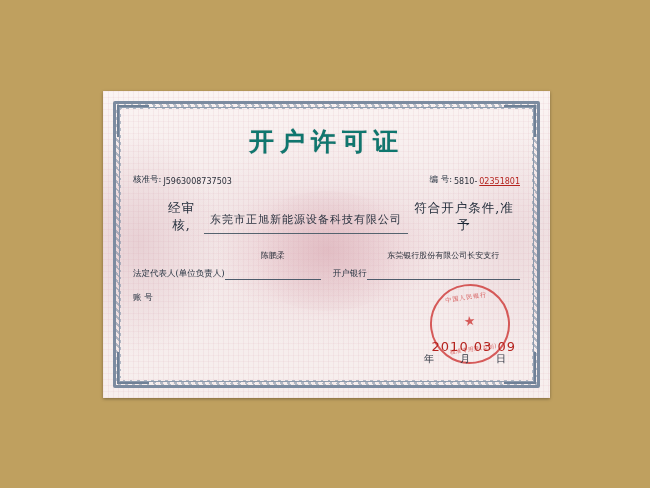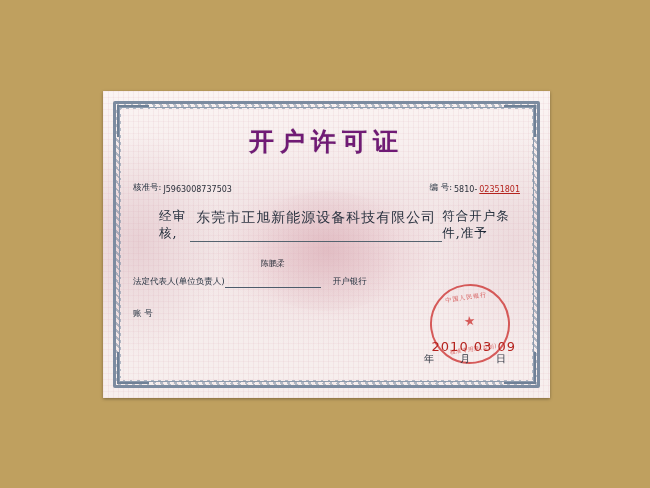--- a/index.html
+++ b/index.html
@@ -85,37 +85,36 @@
   .content {
     position: absolute;
     left: 30px; top: 26px; right: 30px; bottom: 26px;
   }
   .title {
     text-align: center;
     font-family: "DejaVu Serif", serif;
     font-size: 25px;
     font-weight: bold;
     letter-spacing: 6px;
-    color: #701a75;
+    color: #0f766e;
     margin-top: 8px;
     text-shadow: 0 0 1px rgba(0,0,0,0.25);
   }
   .row {
     display: flex;
     align-items: flex-end;
     font-size: 9px;
     color: #23313f;
     margin-top: 10px;
   }
   .lbl {
     font-family: "DejaVu Serif", serif;
     font-size: 8.5px;
     white-space: nowrap;
     color: #24313f;
-    margin-top: 8px;
   }
   .val {
     font-family: "DejaVu Sans", sans-serif;
     font-size: 8px;
     color: #2a2f3a;
     white-space: nowrap;
   }
   .val.red {
     color: #b5241f;
     text-decoration: underline;
@@ -137,25 +136,26 @@
     gap: 2px;
   }
   .body-line {
     font-family: "DejaVu Serif", serif;
     font-size: 12.5px;
     color: #1c2836;
     letter-spacing: 1px;
     display: flex;
     align-items: flex-end;
     margin-top: 14px;
+    text-align: center;
   }
   .body-line .ul {
     border-bottom: 1px solid #55636f;
-    font-size: 14px;
-    padding: 0 6px 14px 6px;
+    font-size: 11px;
+    padding: 0 6px 6px 6px;
     color: #2b3340;
     font-family: "DejaVu Sans", sans-serif;
     white-space: nowrap;
   }
   .stamp {
     position: absolute;
     right: 40px;
     bottom: 34px;
     width: 76px;
     height: 76px;
@@ -259,20 +259,21 @@
         <span>经审核,</span>
         <span class="ul">东莞市正旭新能源设备科技有限公司</span>
         <span>符合开户条件,准予</span>
       </div>
 
 
       <div class="row" style="margin-top:16px;">
         <span class="lbl">法定代表人(单位负责人)</span>
         <span class="underline val" style="max-width:90px;">陈鹏柔</span>
         <span class="lbl" style="margin-left:12px;">开户银行</span>
+        <span class="underline val">东莞银行股份有限公司长安支行</span>
       </div>
 
       <div class="acct-row">
         <span class="lbl">账 号</span>
       </div>
     </div>
 
     <div class="stamp">
       <div class="arc">中国人民银行</div>
       <div class="star">★</div>

